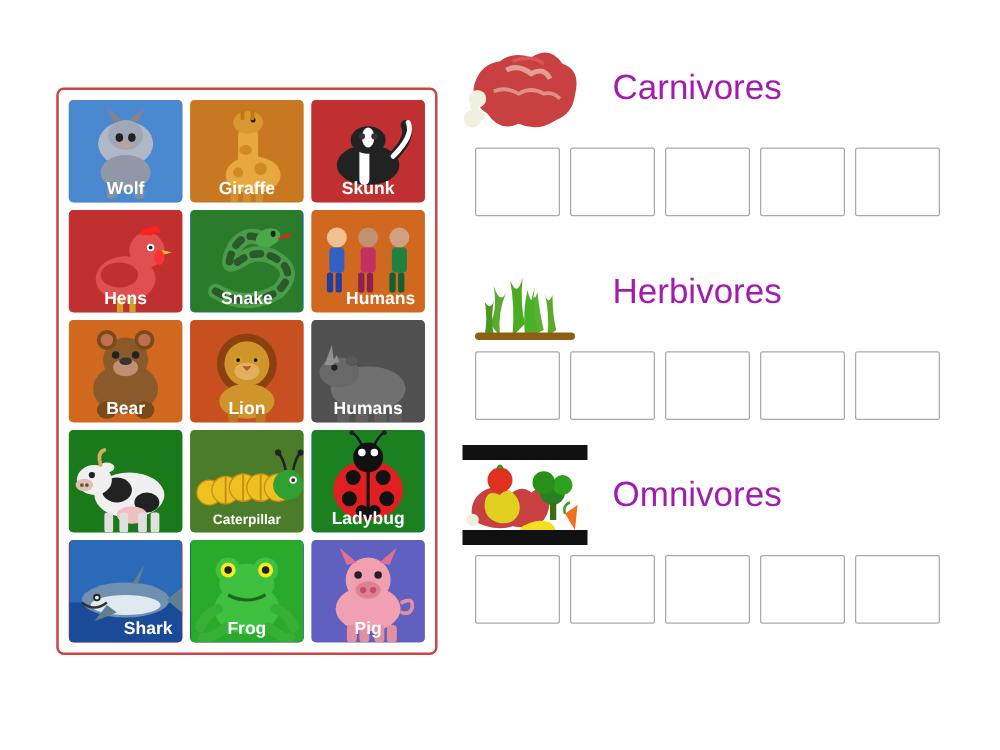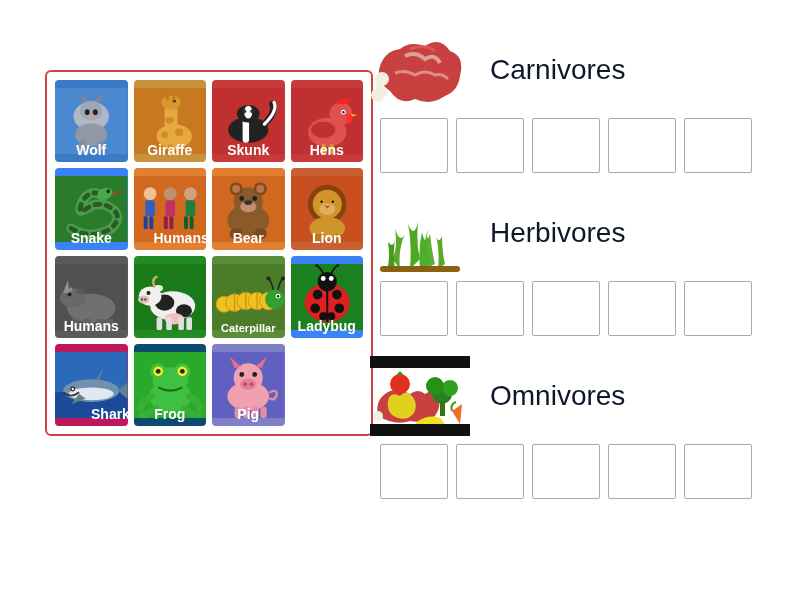--- a/index.html
+++ b/index.html
@@ -10,27 +10,27 @@
       font-family: Arial, sans-serif;
       overflow: hidden;
       position: relative;
     }
 
     
     #animal-panel {
       position: absolute;
       left: 45px;
       top: 70px;
-      width: 328px;
+      width: 305px;
       border: 2px solid #c44;
       border-radius: 6px;
       background: #fff;
       padding: 8px;
       display: grid;
-      grid-template-columns: repeat(4, 1fr);
+      grid-template-columns: repeat(3, 1fr);
       gap: 6px;
     }
 
     .animal-card {
       border-radius: 4px;
       overflow: hidden;
       display: flex;
       flex-direction: column;
       align-items: center;
       justify-content: flex-end;
@@ -98,21 +98,21 @@
       height: 80px;
       margin-right: 20px;
       display: flex;
       align-items: center;
       justify-content: center;
     }
 
     .category-title {
       font-size: 28px;
       font-weight: normal;
-      color: #0f172a;
+      color: #a21caf;
     }
 
     .drop-boxes {
       display: flex;
       gap: 8px;
       margin-left: 10px;
     }
 
     .drop-box {
       width: 68px;

